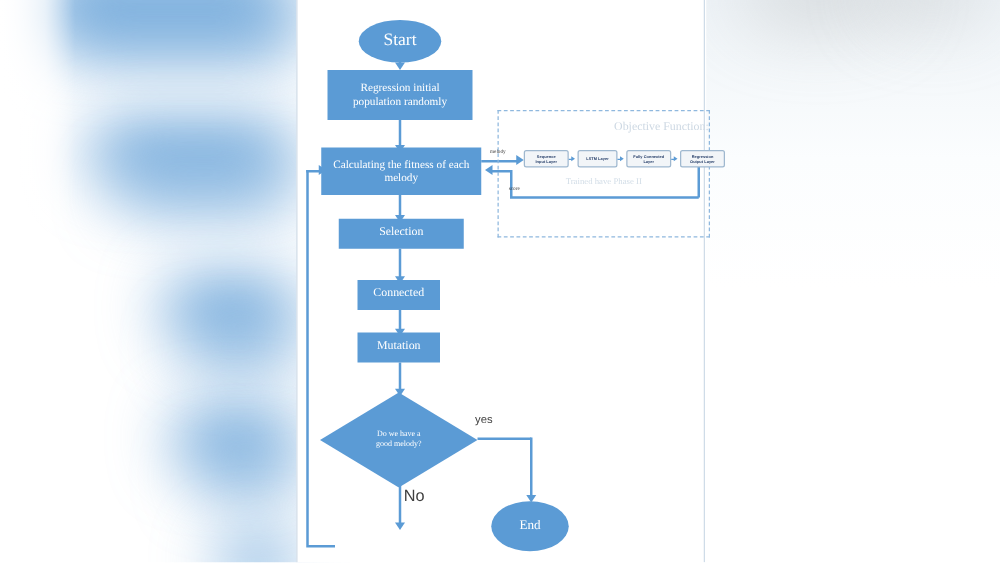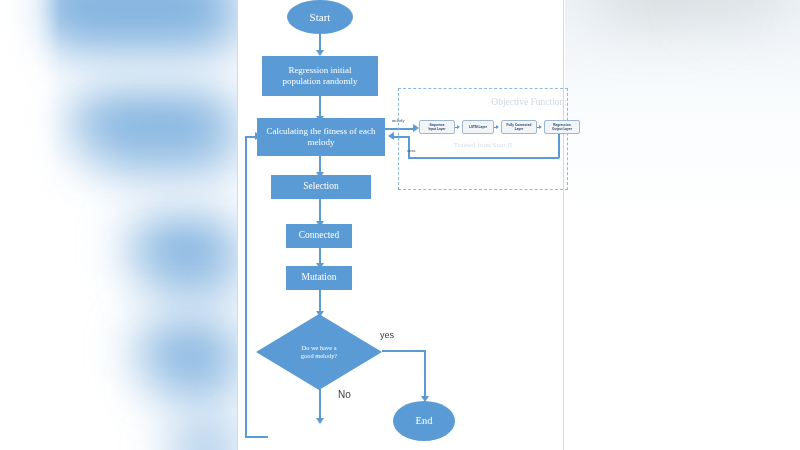--- a/index.html
+++ b/index.html
@@ -253,21 +253,21 @@
   <div class="hline" style="left:408px; top:157px; width:151px;"></div>
   <div class="vline" style="left:558px; top:128px; height:30px;"></div>
   <div class="vline" style="left:408px; top:136px; height:22px;"></div>
   <div class="hline" style="left:393px; top:136px; width:16px;"></div>
   <div class="arrow-left" style="left:388px; top:132px;"></div>
 
   <div id="obj-panel" style="left:398px; top:88px; width:170px; height:102px;">
 
     <div id="obj-title" style="top:8px; font-size:9.5px;">Objective Function:</div>
 
-    <div id="obj-subtitle" style="top:52px; font-size:7px;">Trained from Start II</div>
+    <div id="obj-subtitle" style="top:52px; font-size:7px;">Trained have Phase II</div>
 
     <div class="layer-box" style="left:20px; top:31px; width:36px; height:14px;">
       <span>Sequence</span>
       <span>Input Layer</span>
     </div>
     <div class="layer-arrow" style="left:58px; top:35.8px;"></div>
     <div class="thin-line" style="left:56px; top:37.8px; width:3px; height:1px;"></div>
 
     <div class="layer-box" style="left:63px; top:31px; width:32px; height:14px;">
       <span>LSTM Layer</span>
@@ -285,21 +285,21 @@
 
     <div class="layer-box" style="left:145px; top:31px; width:36px; height:14px;">
       <span>Regression</span>
       <span>Output Layer</span>
     </div>
   </div>
 
   <div class="small-label" style="left:392px; top:118px;">melody</div>
   <div class="small-label" style="left:407px; top:148px;">score</div>
 
-  <div class="node oval" style="left:287px; top:0px; width:66px; height:34px; font-size:11px;justify-content:center;">
+  <div class="node oval" style="left:287px; top:16px; width:66px; height:34px; font-size:14px;justify-content:center;">
     <span>Start</span>
   </div>
 
   <div class="node rect" style="left:262px; top:56px; width:116px; height:40px; font-size:9px; flex-direction:column;">
     <span>Regression initial</span>
     <span>population randomly</span>
   </div>
 
   <div class="node rect" style="left:271px; top:175px; width:100px; height:24px; font-size:9.5px;">
     <span>Selection</span>
@@ -327,15 +327,15 @@
       <span>good melody?</span>
     </div>
   </div>
 
 
   <div class="node oval" style="left:393px; top:401px; width:62px; height:40px; font-size:10.5px;">
     <span>End</span>
   </div>
 
   <div class="edge-label" style="left:380px; top:330px; font-size:9px;">yes</div>
-  <div class="edge-label" style="left:338px; top:389px; font-size:10px;">No</div>
+  <div class="edge-label" style="left:323px; top:389px; font-size:13px;">No</div>
 
 </div>
 
 </body></html>

